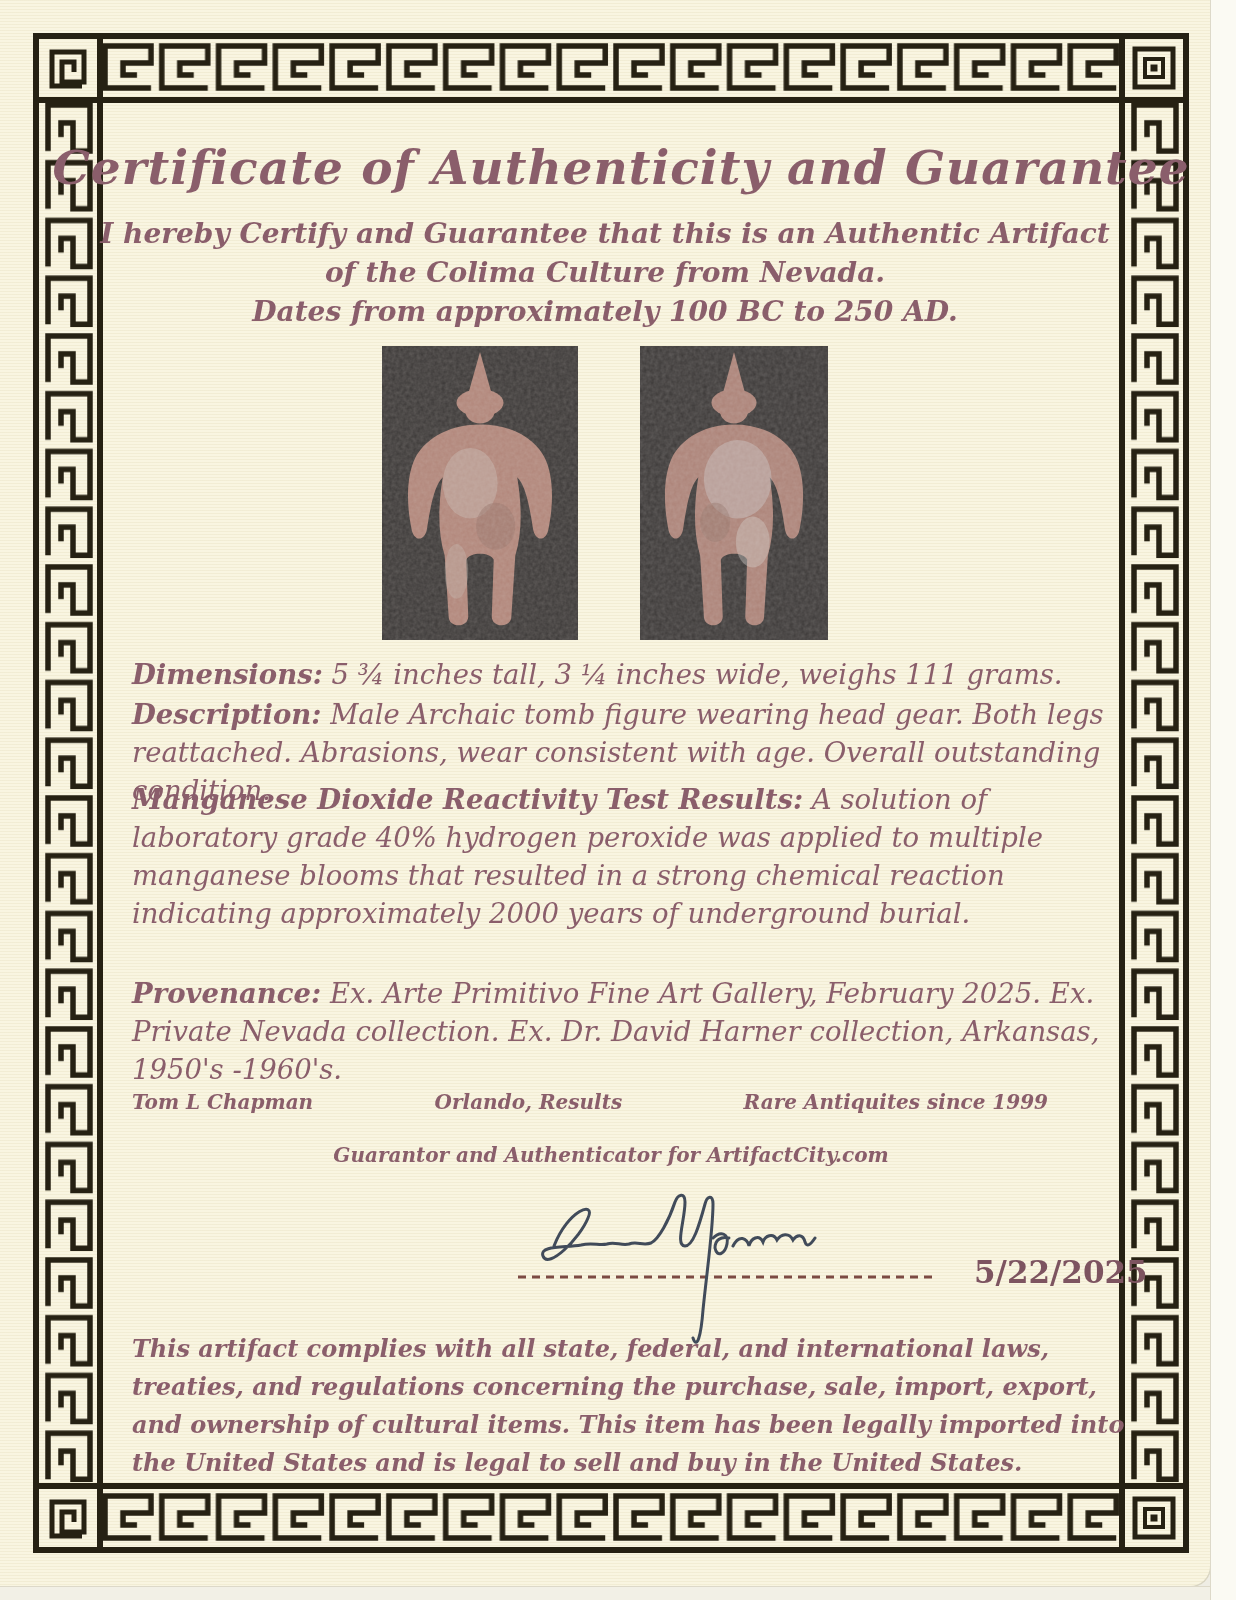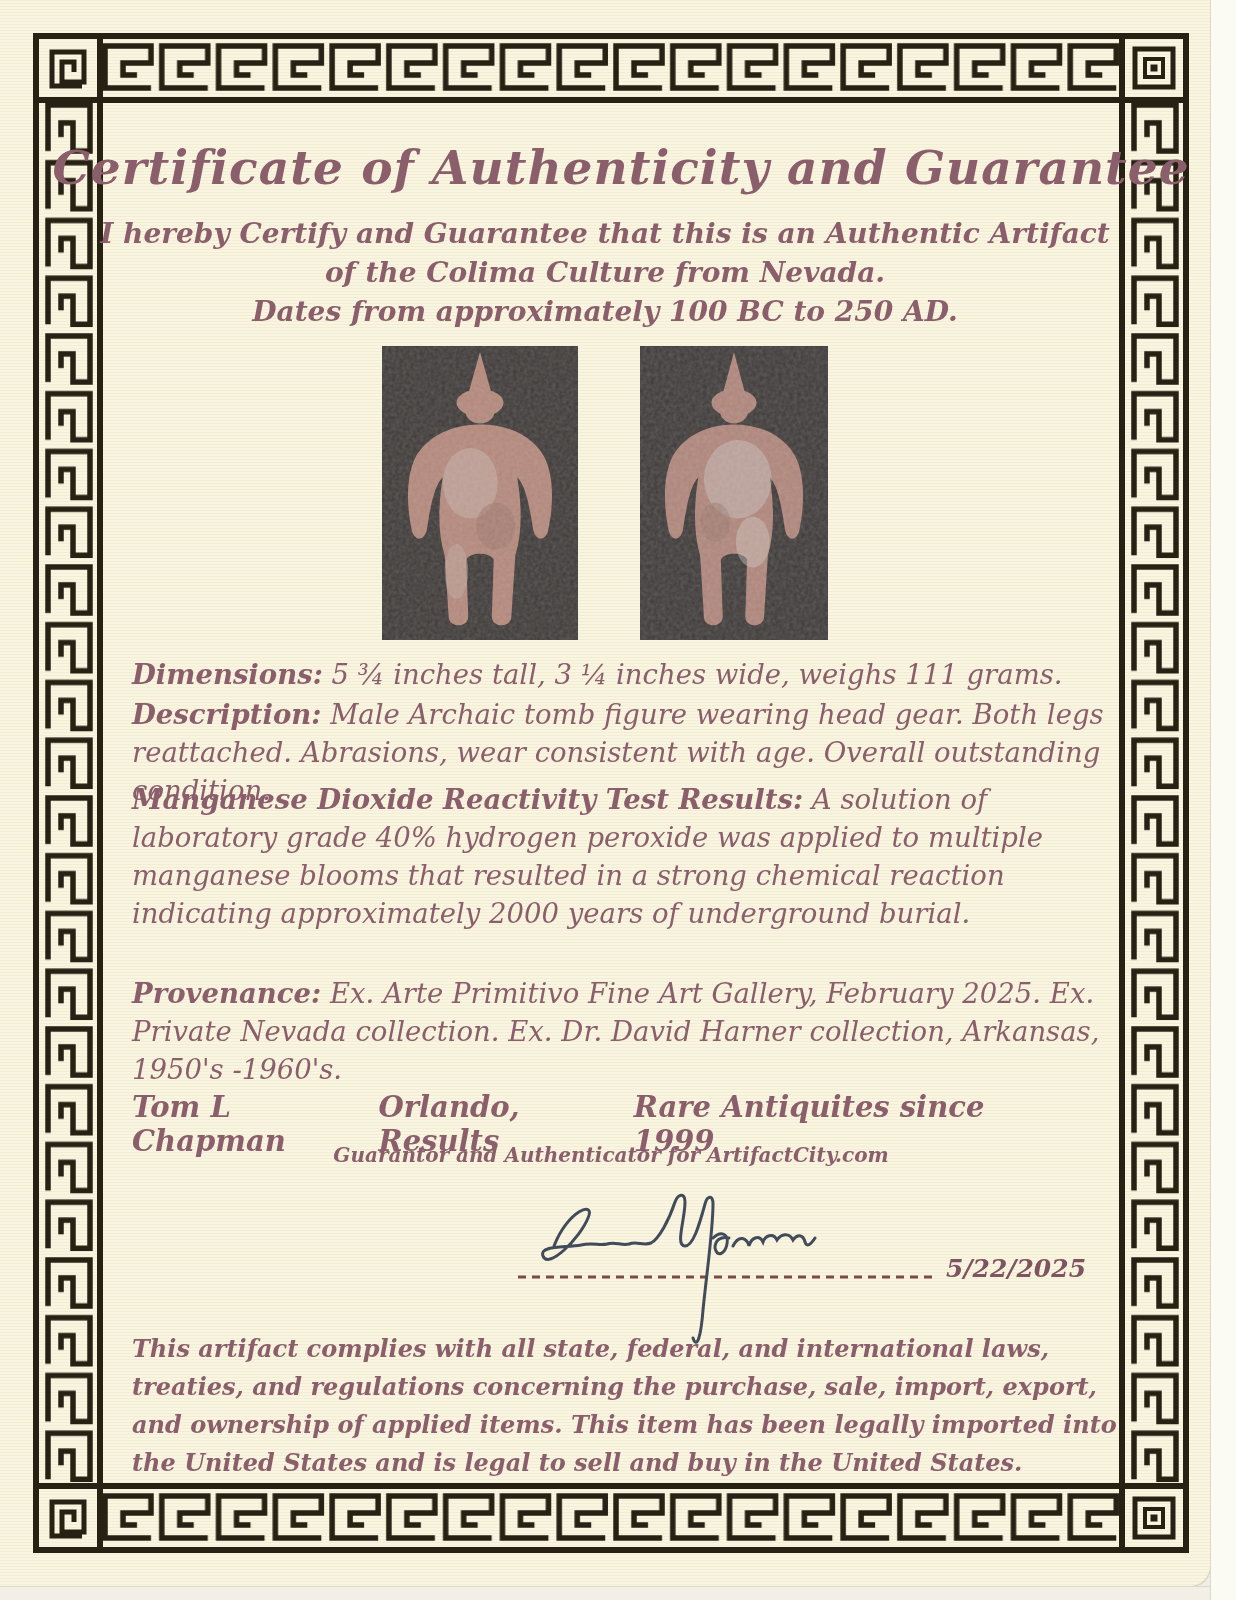--- a/index.html
+++ b/index.html
@@ -42,30 +42,30 @@
     font-style:italic;font-size:27.5px;line-height:38px;color:#8a5e6b;
   }
   .sec .lbl{font-weight:700;}
   #sec-dimensions{top:655px;}
   #sec-description{top:695px;}
   #sec-manganese{top:780px;}
   #sec-provenance{top:974px;}
   .sig-row{
     position:absolute;top:1090px;left:132px;width:916px;
     display:flex;justify-content:space-between;
-    font-style:italic;font-weight:700;font-size:29px;color:#8a5e6b;
+    font-style:italic;font-weight:700;font-size:20px;color:#8a5e6b;
   }
   .role{
     position:absolute;top:1143px;left:100px;width:1022px;
     text-align:center;font-style:italic;font-weight:700;font-size:20px;color:#8a5e6b;
   }
   .signature-svg{position:absolute;left:488px;top:1188px;}
   .date{
-    position:absolute;left:946px;top:1254px;
-    font-style:italic;font-weight:700;font-size:25px;color:#7d5460;
+    position:absolute;left:974px;top:1254px;
+    font-weight:700;font-size:31px;color:#7d5460;
   }
   .disclaimer{
     position:absolute;left:132px;top:1330px;width:1002px;margin:0;
     font-style:italic;font-weight:600;font-size:24px;line-height:38px;color:#8a5e6b;
   }
 </style>
 </head>
 <body>
 
 <div class="paper">
@@ -213,18 +213,18 @@
                C205,58 211,38 217,16 C219,8 225,6 225,16 C225,42 219,82 215,122
                C213,148 209,162 205,150"></path>
       <path d="M225,50 C233,42 241,46 239,56 C237,66 229,70 227,60 C227,52 233,48 241,50"></path>
       <path d="M245,58 C251,46 259,50 261,58 C263,50 271,46 275,54 C277,48 285,44 289,52
                C293,46 301,44 305,52 C309,46 315,46 317,54 C319,60 323,56 327,50"></path>
     </g>
   </svg>
 
   <div class="date">5/22/2025</div>
 
-  <p class="disclaimer">This artifact complies with all state, federal, and international laws, treaties, and regulations concerning the purchase, sale, import, export, and ownership of applied items. This item has been legally imported into the United States and is legal to sell and buy in the United States.</p>
+  <p class="disclaimer">This artifact complies with all state, federal, and international laws, treaties, and regulations concerning the purchase, sale, import, export, and ownership of cultural items. This item has been legally imported into the United States and is legal to sell and buy in the United States.</p>
 
 </div>
 
 <div class="edge-right"></div>
 <div class="edge-bottom"></div>
 
 </body></html>

